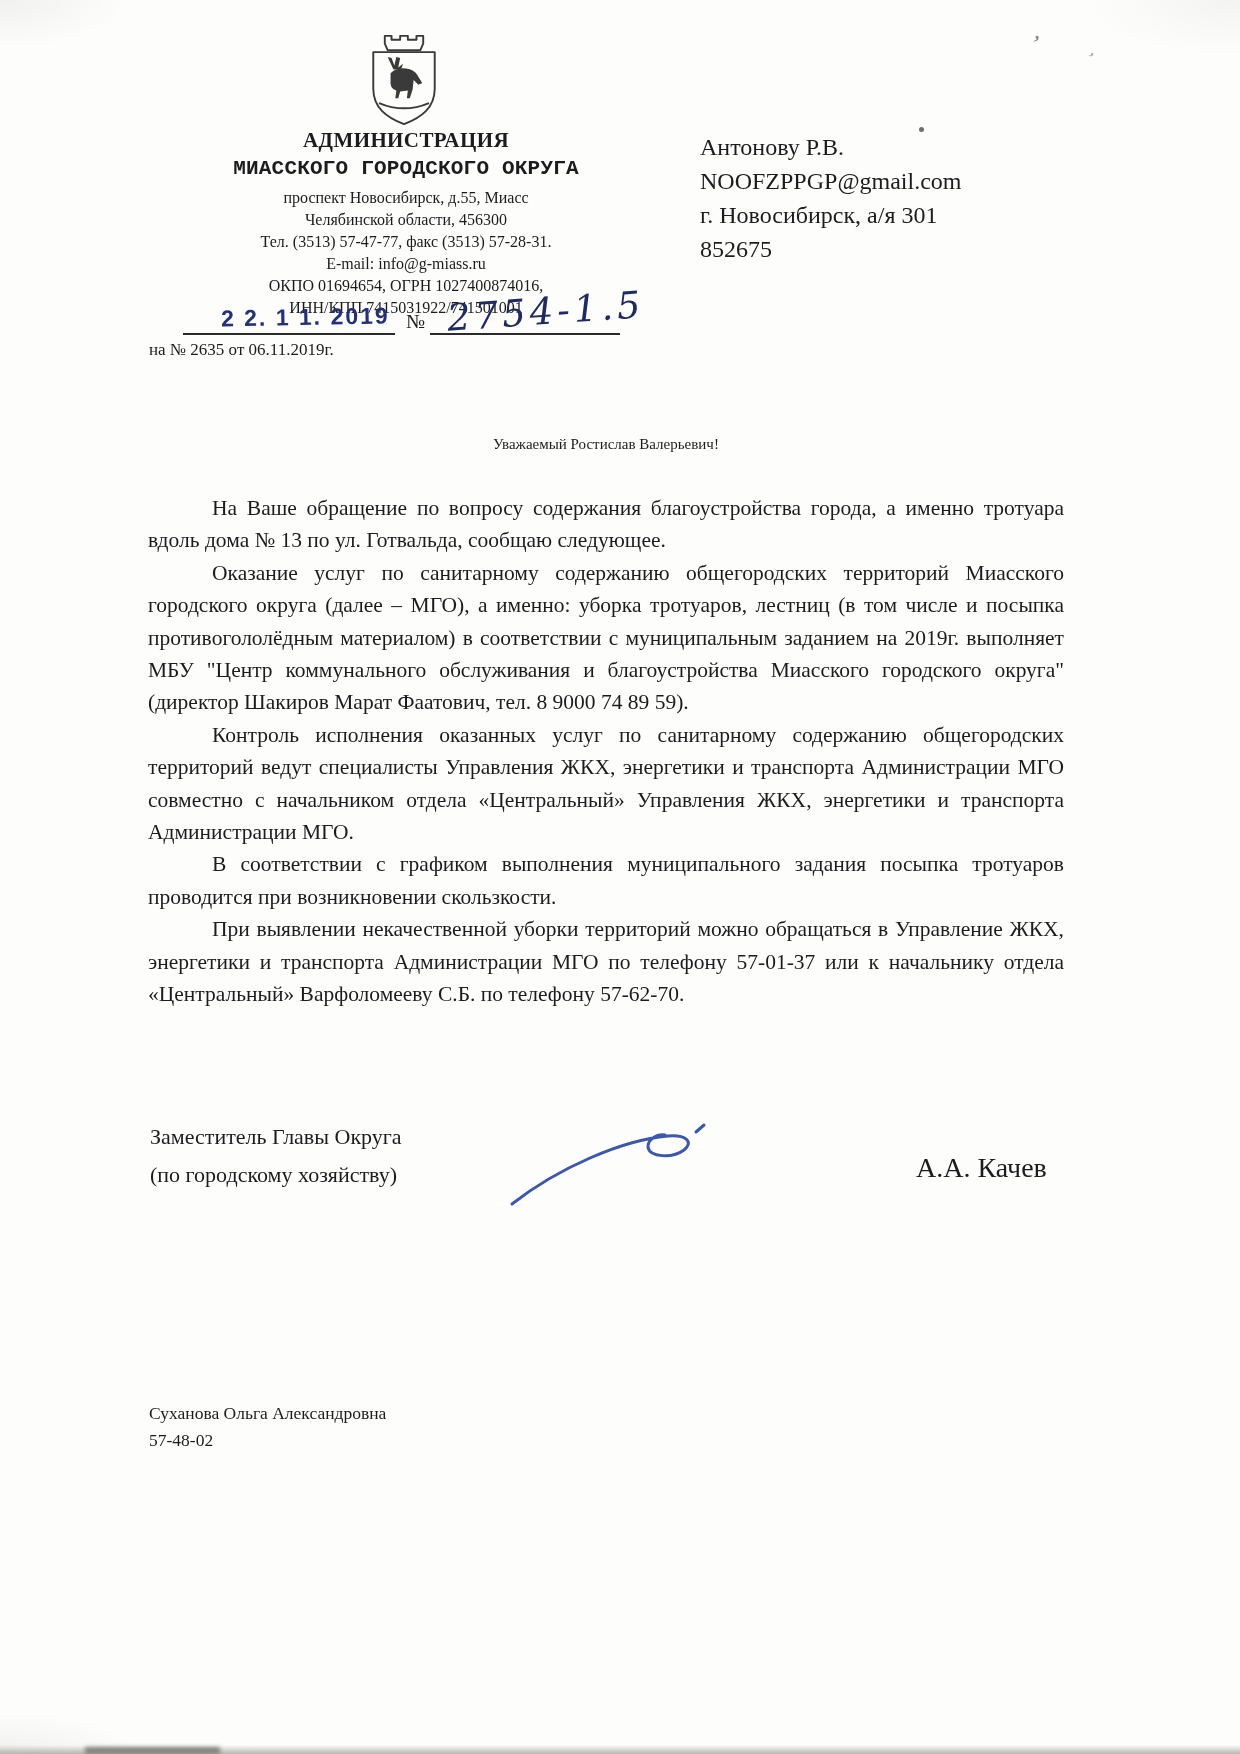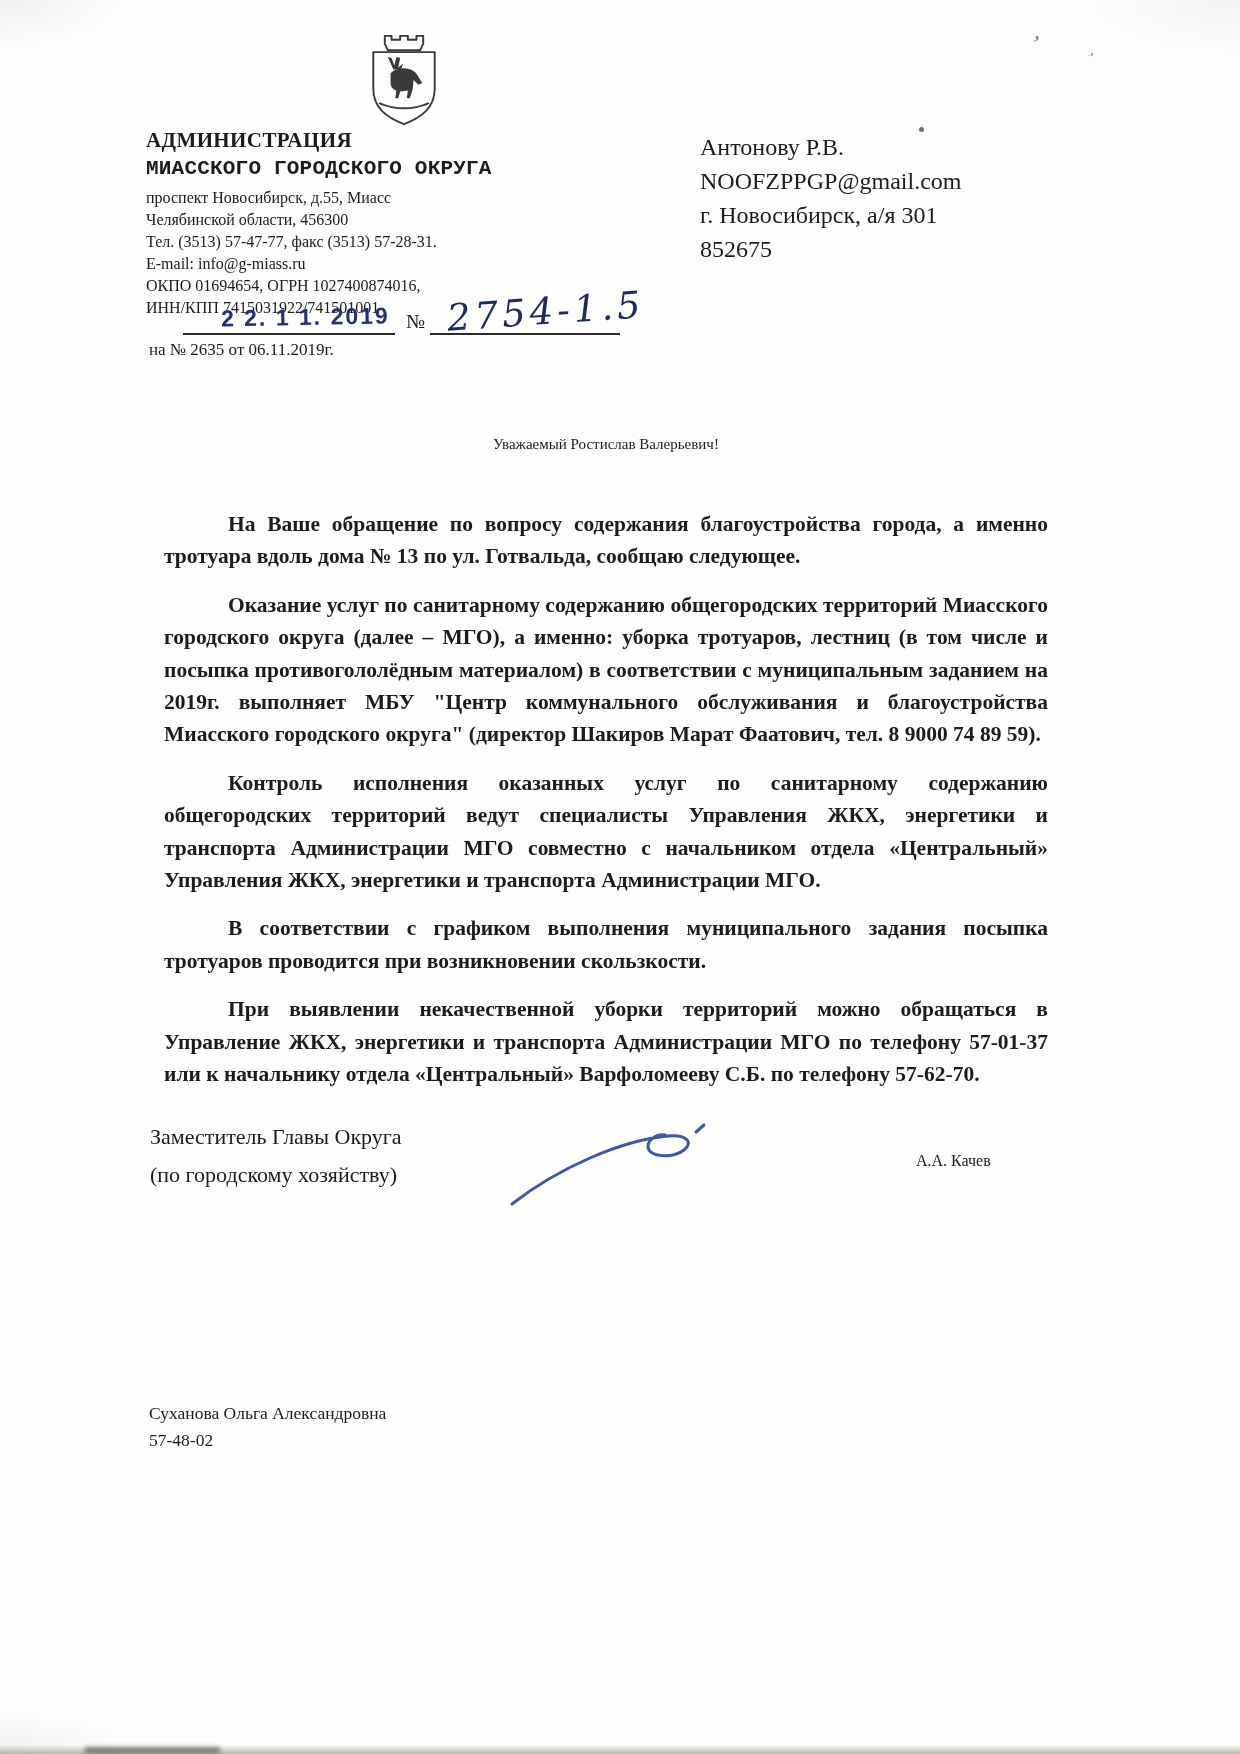--- a/index.html
+++ b/index.html
@@ -19,21 +19,21 @@
       radial-gradient(180px 70px at 0% 0%, rgba(0,0,0,0.05), transparent 70%),
       radial-gradient(220px 80px at 100% 0%, rgba(0,0,0,0.04), transparent 70%),
       radial-gradient(200px 60px at 0% 100%, rgba(0,0,0,0.05), transparent 70%);
     pointer-events:none;
   }
 
   
   .emblem { position:absolute; top:26px; left:356px; width:96px; height:102px; }
 
   
-  .letterhead { position:absolute; top:128px; left:146px; width:520px; }
+  .letterhead { position:absolute; top:128px; left:146px; width:520px; text-align:center; }
   .org-line1 { font-size:21px; font-weight:bold; letter-spacing:0.4px; }
   .org-line2 { font-size:21px; font-weight:bold; margin-top:4px; letter-spacing:0.2px;font-family:Liberation Mono, monospace; }
   .lh-detail { font-size:16px; line-height:22px; }
   .lh-detail.first { margin-top:7px; }
 
   
   .recipient { position:absolute; top:130px; left:700px; width:360px; font-size:24px; line-height:34px; }
 
   
   .date-stamp {
@@ -57,25 +57,25 @@
 
   
   .salutation {
     position:absolute; top:436px; left:148px; width:916px;
     text-align:center; font-size:15px;
   }
   .body-text {
     position:absolute; top:492px; left:148px; width:916px;
     font-size:21.5px; line-height:32.4px; text-align:justify;
   }
-  .body-text p { margin:16px; text-indent:64px;font-weight:bold; }
+  .body-text p { margin:0; text-indent:64px; }
 
   
   .sign-pos { position:absolute; top:1118px; left:150px; font-size:22px; line-height:38px; }
-  .sign-name { position:absolute; top:1152px; left:916px; font-size:16px; }
+  .sign-name { position:absolute; top:1152px; left:916px; font-size:28px; }
   .signature-svg { position:absolute; top:1122px; left:500px; }
 
   
   .footer { position:absolute; top:1400px; left:149px; font-size:17.5px; line-height:27px; }
 
   
   .ink-dot { position:absolute; top:127px; left:919px; width:5px; height:5px; border-radius:50%;
              background:#4a4a4a; opacity:.8; }
   .artifact-tr { position:absolute; top:16px; left:1036px; color:#8b8b86; font-size:26px;
                  transform:rotate(18deg); }

